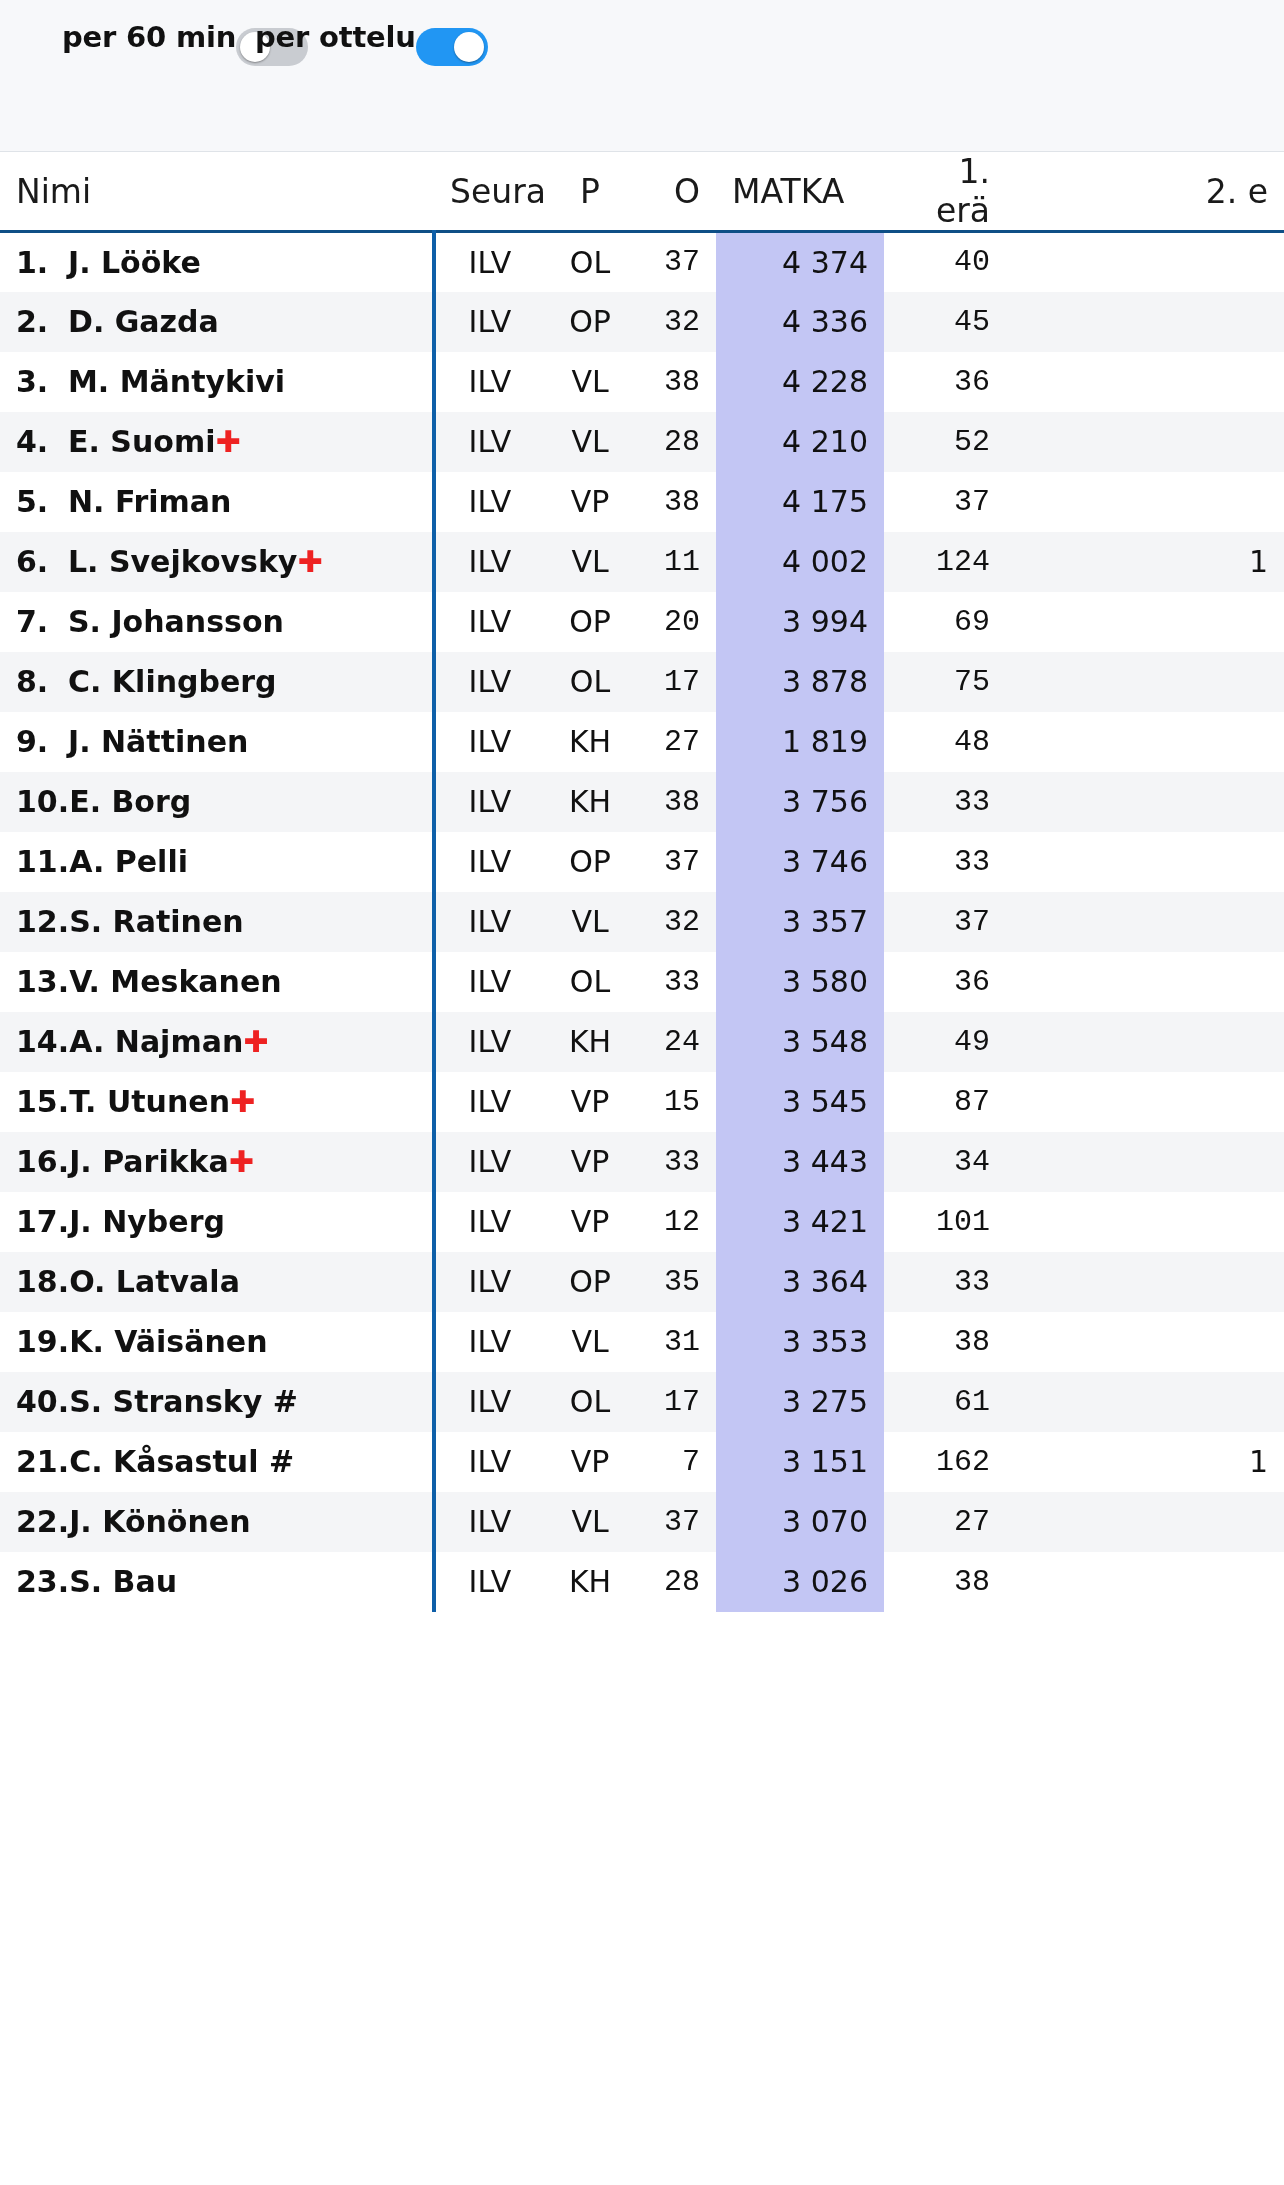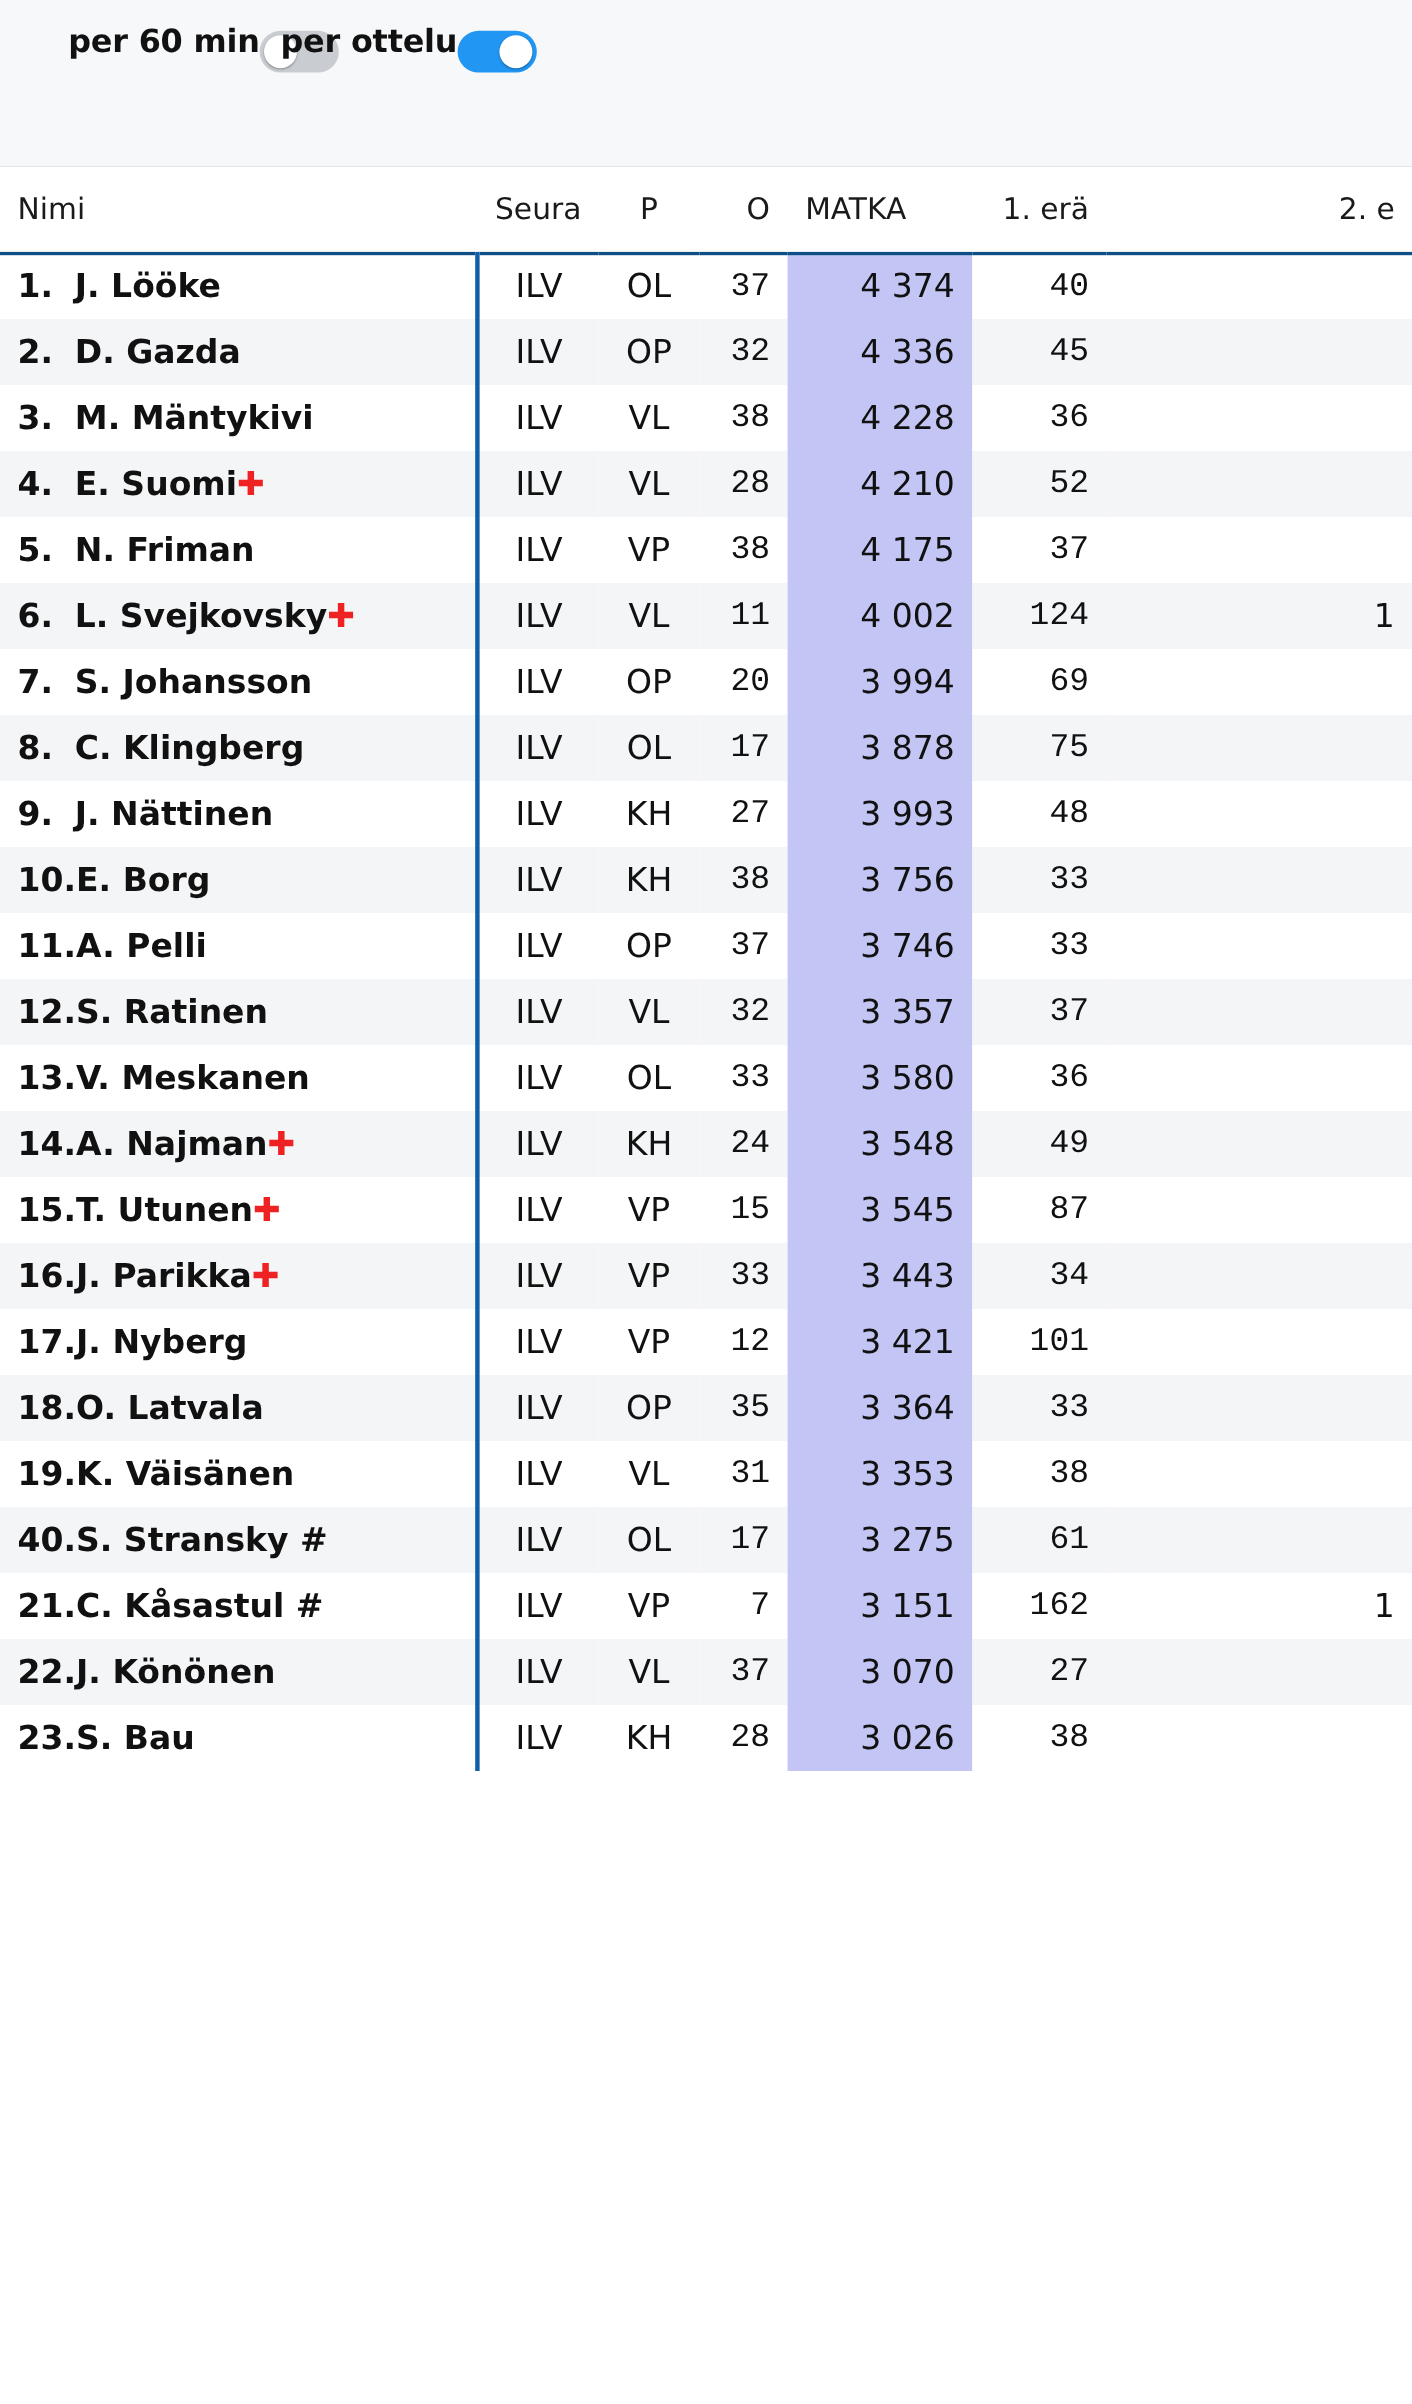--- a/index.html
+++ b/index.html
@@ -75,21 +75,21 @@
   table.stats col.c-name   { width: 434px; }
   table.stats col.c-seura  { width: 110px; }
   table.stats col.c-p      { width: 92px; }
   table.stats col.c-o      { width: 80px; }
   table.stats col.c-matka  { width: 168px; }
   table.stats col.c-era1   { width: 122px; }
   table.stats col.c-era2   { width: 278px; }
 
   table.stats thead th {
     height: 78px;
-    font-size: 27px;
+    font-size: 33px;
     font-weight: normal;
     color: #1a1a1a;
     background: #ffffff;
     padding: 0 16px;
     vertical-align: middle;
     border-bottom: 3px solid #0e4f86;
   }
   th.th-name { text-align: left; padding-left: 18px; }
   th.th-num  { text-align: right; }
   th.th-matka {
@@ -242,21 +242,21 @@
             <td class="num">17</td>
             <td class="matka">3 878</td>
             <td class="num">75</td>
             <td class="era2"></td>
           </tr>
           <tr class="even">
             <td class="name"><span class="rank">9.</span><span>J. Nättinen</span></td>
             <td class="ctr">ILV</td>
             <td class="ctr">KH</td>
             <td class="num">27</td>
-            <td class="matka">3 993</td>
+            <td class="matka">1 819</td>
             <td class="num">48</td>
             <td class="era2"></td>
           </tr>
           <tr class="odd">
             <td class="name"><span class="rank">10.</span><span>E. Borg</span></td>
             <td class="ctr">ILV</td>
             <td class="ctr">KH</td>
             <td class="num">38</td>
             <td class="matka">3 756</td>
             <td class="num">33</td>

